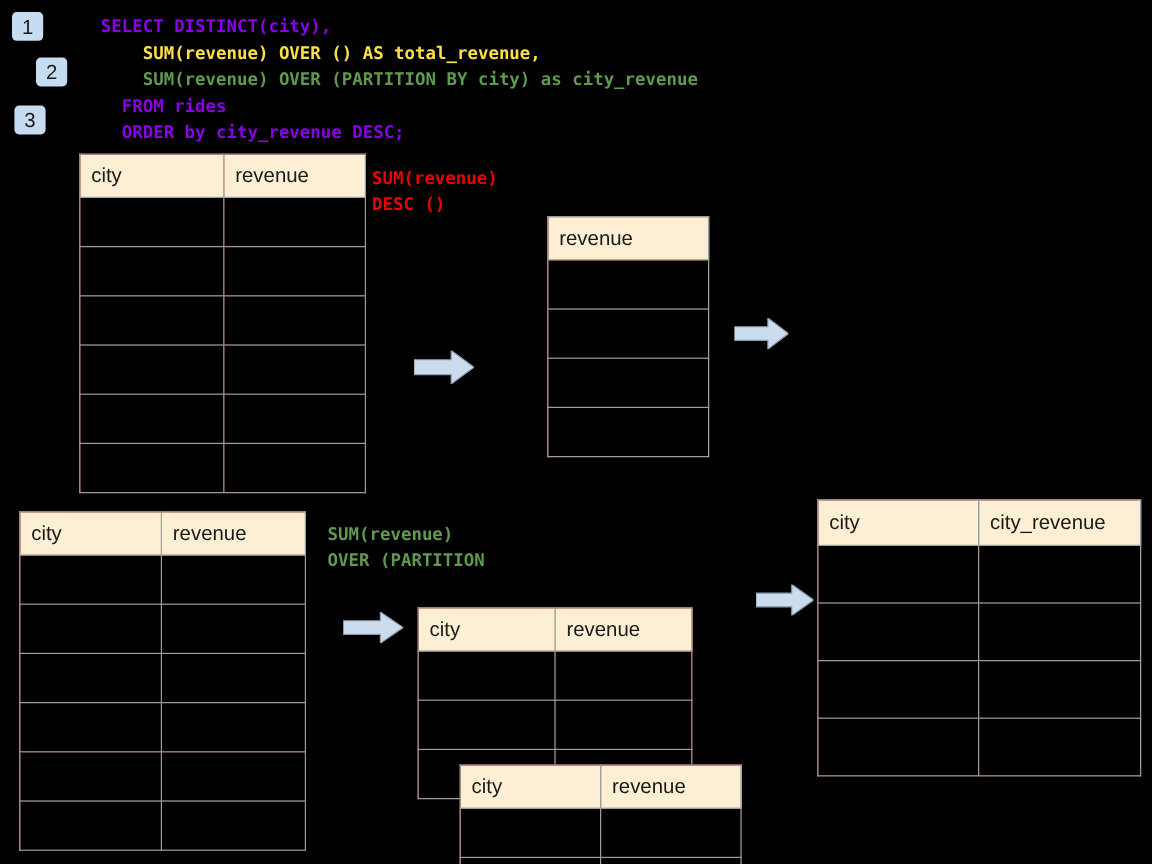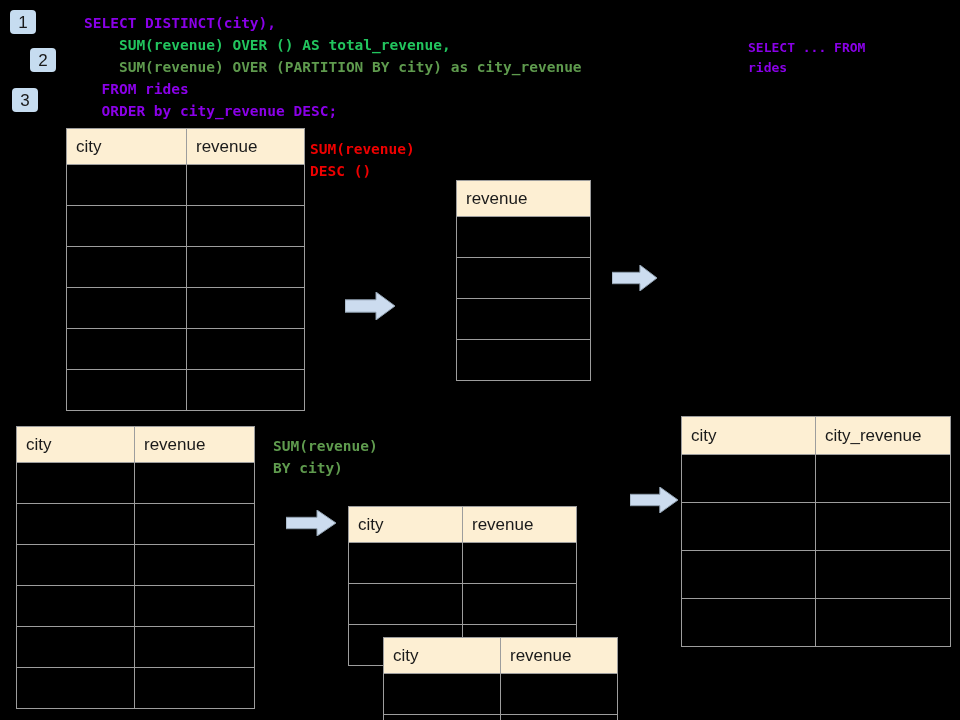--- a/index.html
+++ b/index.html
@@ -37,21 +37,21 @@
     position: absolute;
     font-family: "DejaVu Sans Mono", "Liberation Mono", monospace;
     font-size: 14.5px;
     line-height: 22px;
     white-space: pre;
     font-weight: bold;
     letter-spacing: 0px;
   }
   .sql-line { white-space: pre; }
   .c-purple { color: #8a00e8; }
-  .c-red    { color: #22c55e; }
+  .c-red    { color: #fde047; }
   .c-green  { color: #5f9b4e; }
 
   .sql-aside {
     position: absolute;
     font-family: "DejaVu Sans Mono", "Liberation Mono", monospace;
     font-size: 13px;
     line-height: 20px;
     font-weight: bold;
     color: #8a00e8;
     white-space: pre;
@@ -105,25 +105,24 @@
 <div id="canvas">
 
   <div id="badges-layer">
       <div class="badge" style="left: 10px; top: 10px;">1</div>
       <div class="badge" style="left: 30px; top: 48px;">2</div>
       <div class="badge" style="left: 12px; top: 88px;">3</div>
     </div>
 
   <div class="sql" id="sql-block" style="left:84px; top:12px;"><div class="sql-line c-purple">SELECT DISTINCT(city),</div><div class="sql-line c-red">    SUM(revenue) OVER () AS total_revenue,</div><div class="sql-line c-green">    SUM(revenue) OVER (PARTITION BY city) as city_revenue</div><div class="sql-line c-purple">  FROM rides</div><div class="sql-line c-purple">  ORDER by city_revenue DESC;</div></div>
 
-  <div class="sql-aside" id="sql-aside" style="left: 748px; top: 38px; color: rgb(138, 0, 232);"><div>SELECT ... FROM</div><div>rides</div></div>
 
   <div id="annotations-layer">
       <div class="annot red" style="left: 310px; top: 138px;"><div>SUM(revenue)</div><div>DESC ()</div></div>
-      <div class="annot green" style="left: 273px; top: 435px;"><div>SUM(revenue)</div><div>BY city)</div></div>
+      <div class="annot green" style="left: 273px; top: 435px;"><div>SUM(revenue)</div><div>OVER (PARTITION</div></div>
     </div>
 
   <div id="tables-layer">
       <table class="tbl" style="left: 66px; top: 128px;">
         <colgroup>
           <col style="width: 120px;">
           <col style="width: 118px;">
         </colgroup>
         <thead>
           <tr style="height: 36px;">

